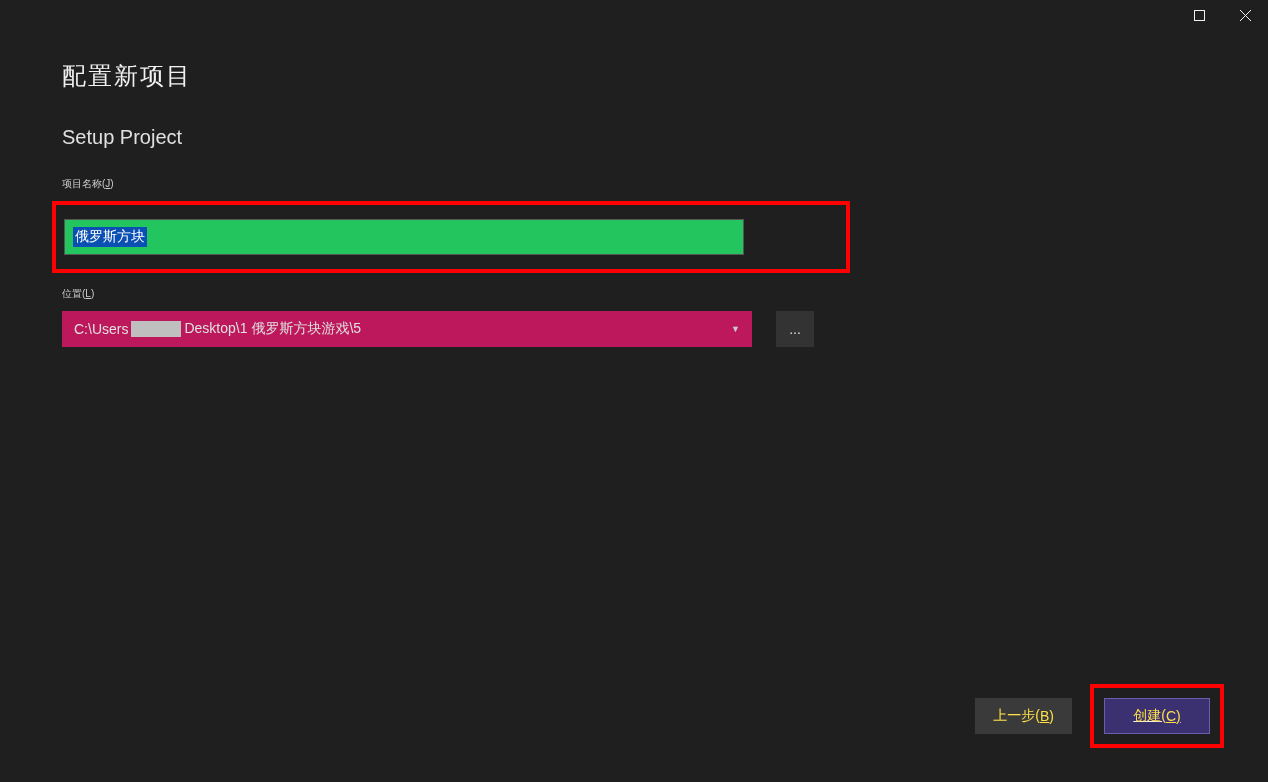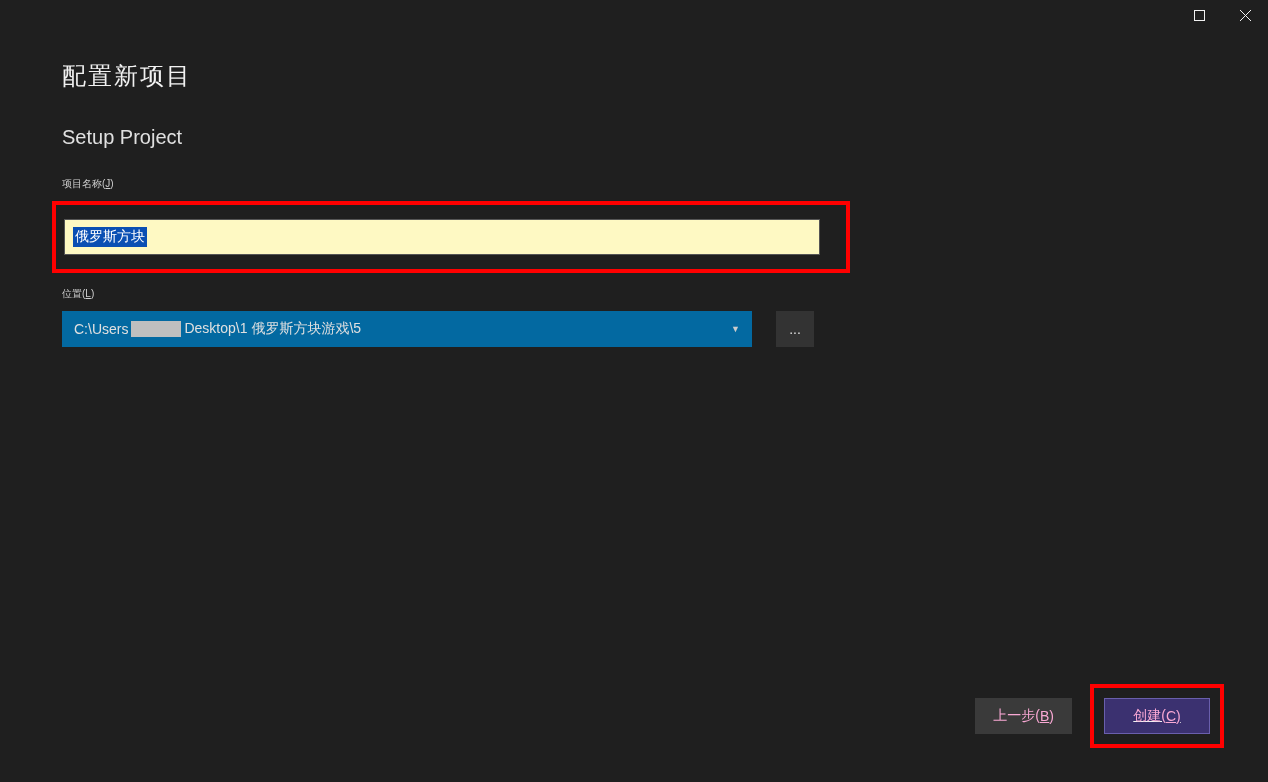--- a/index.html
+++ b/index.html
@@ -64,23 +64,23 @@
       width: 798px;
       height: 72px;
       border: 4px solid #ff0000;
       margin-left: -10px;
       margin-bottom: 14px;
       display: flex;
       align-items: center;
       padding: 0 8px;
     }
     .text-input {
-      width: 756px;
-      height: 36px;
-      background: #fef9c3;
+      width: 680px;
+      height: 36px;
+      background: #22c55e;
       border: 1px solid #555;
       color: #fff;
       padding: 0 8px;
       font-size: 14px;
       outline: none;
       display: flex;
       align-items: center;
     }
     .selected-text {
       background: #0a4fb3;
@@ -90,21 +90,21 @@
     }
     .location-row {
       display: flex;
       align-items: center;
       gap: 24px;
       margin-top: 8px;
     }
     .location-select {
       width: 690px;
       height: 36px;
-      background: #0369a1;
+      background: #be185d;
       border: none;
       color: #e0e0e0;
       padding: 0 12px;
       font-size: 14px;
       display: flex;
       align-items: center;
       justify-content: space-between;
       cursor: pointer;
     }
     .location-text {
@@ -146,21 +146,21 @@
     .btn {
       min-width: 96px;
       height: 36px;
       padding: 0 18px;
       font-size: 14px;
       border: none;
       cursor: pointer;
       display: flex;
       align-items: center;
       justify-content: center;
-      color: #f9a8d4;
+      color: #fde047;
     }
     .btn-back {
       background: #3a3a3a;
     }
     .btn-create-wrap {
       border: 4px solid #ff0000;
       padding: 10px;
       text-decoration: underline;
     }
     .btn-create {

